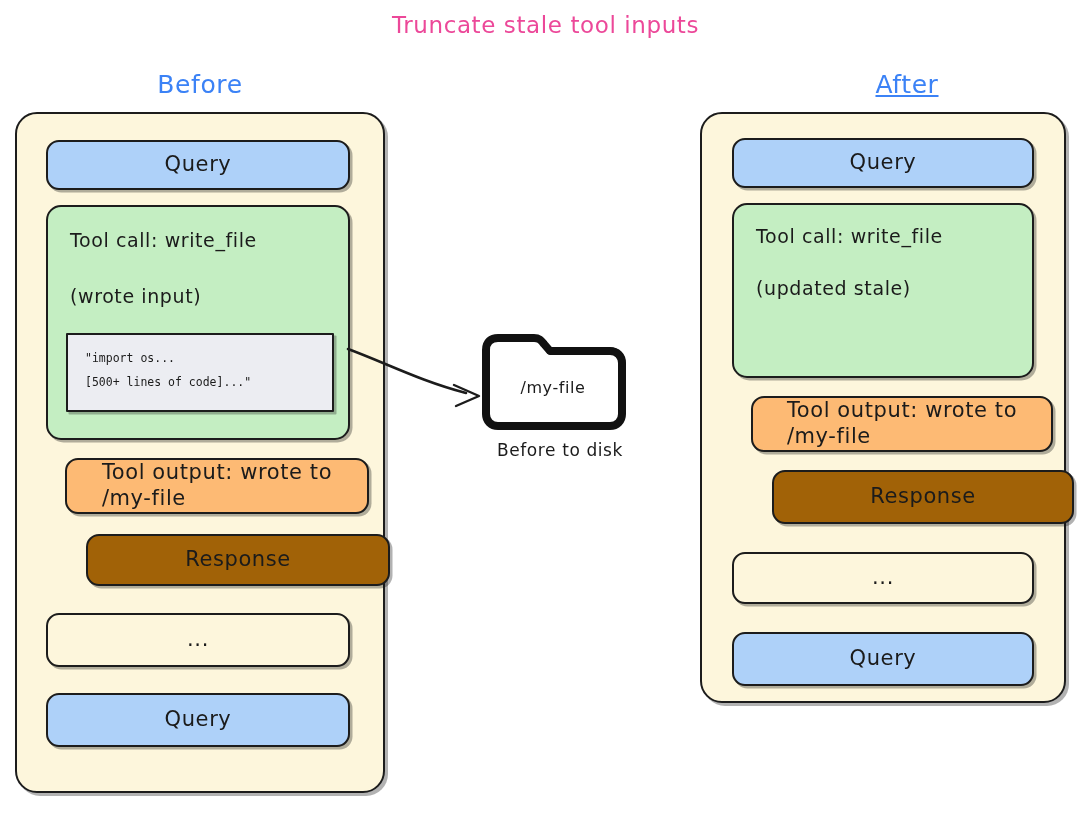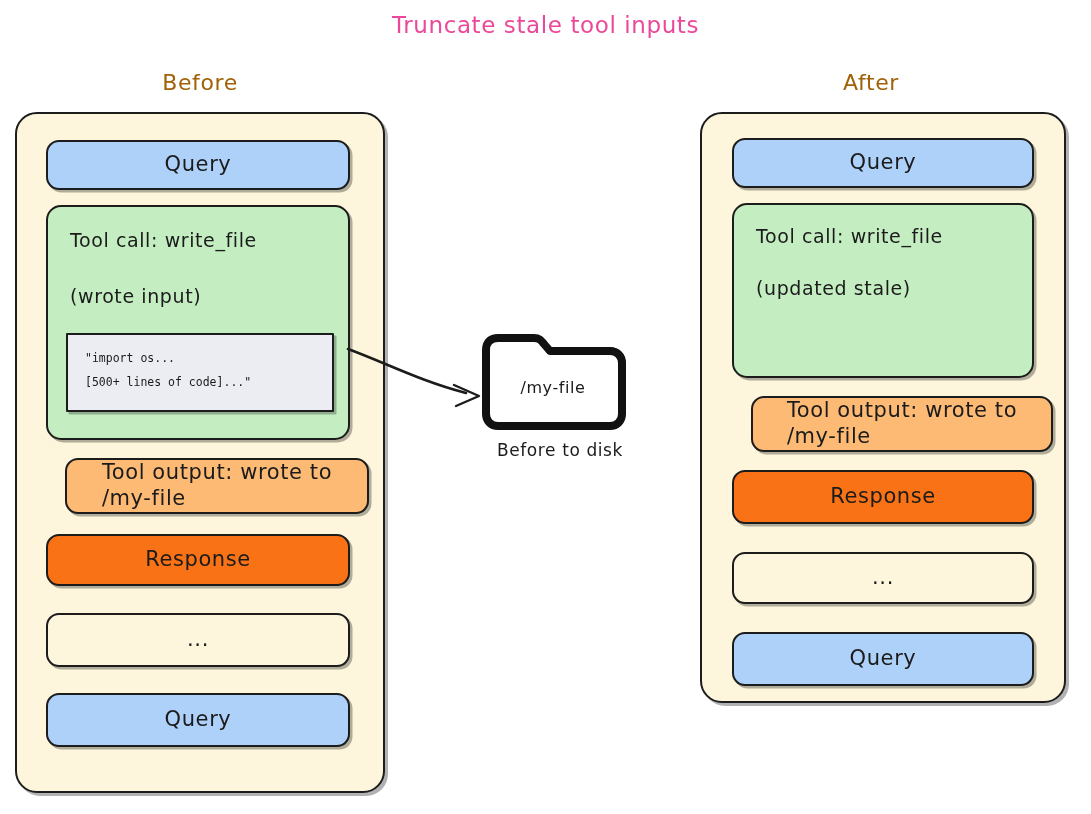--- a/index.html
+++ b/index.html
@@ -25,25 +25,25 @@
     left: 0;
     top: 12px;
     width: 1091px;
     text-align: center;
     font-size: 23px;
     color: #ec4899;
   }
   .panel-heading {
     position: absolute;
     text-align: center;
-    font-size: 22px;
-    color: #a16207;
+    font-size: 25px;
+    color: #3b82f6;
   }
   #before-heading { left: 15px; top: 70px; width: 370px; }
-  #after-heading  { left: 688px; top: 70px; width: 366px; }
+  #after-heading  { left: 724px; top: 70px; width: 366px; text-decoration: underline; }
 
   .panel {
     position: absolute;
     background: #fdf6dc;
     border: 2.4px solid #1c1c1c;
     border-radius: 22px;
     box-shadow: 3px 3px 0 rgba(20,20,20,0.33);
     box-sizing: border-box;
   }
   #before-panel { left: 15px; top: 112px; width: 370px; height: 681px; }
@@ -56,21 +56,21 @@
     border-radius: 13px;
     display: flex;
     align-items: center;
     justify-content: center;
     text-align: left;
     font-size: 21px;
     line-height: 1.22;
     box-shadow: 2.5px 2.5px 0 rgba(20,20,20,0.33);
   }
   .row.blue   { background: #aed1f9; }
-  .row.green  { background: #f97316; }
+  .row.green  { background: #a16207; margin-left: 40px; }
   .row.yellow { background: #fdba74; margin-left: 19px; }
   .row.cream  { background: #fdf6dc; }
 
   .toolcall {
     position: absolute;
     box-sizing: border-box;
     background: #c4eec2;
     border: 2.2px solid #1c1c1c;
     border-radius: 15px;
     box-shadow: 2.5px 2.5px 0 rgba(20,20,20,0.33);

